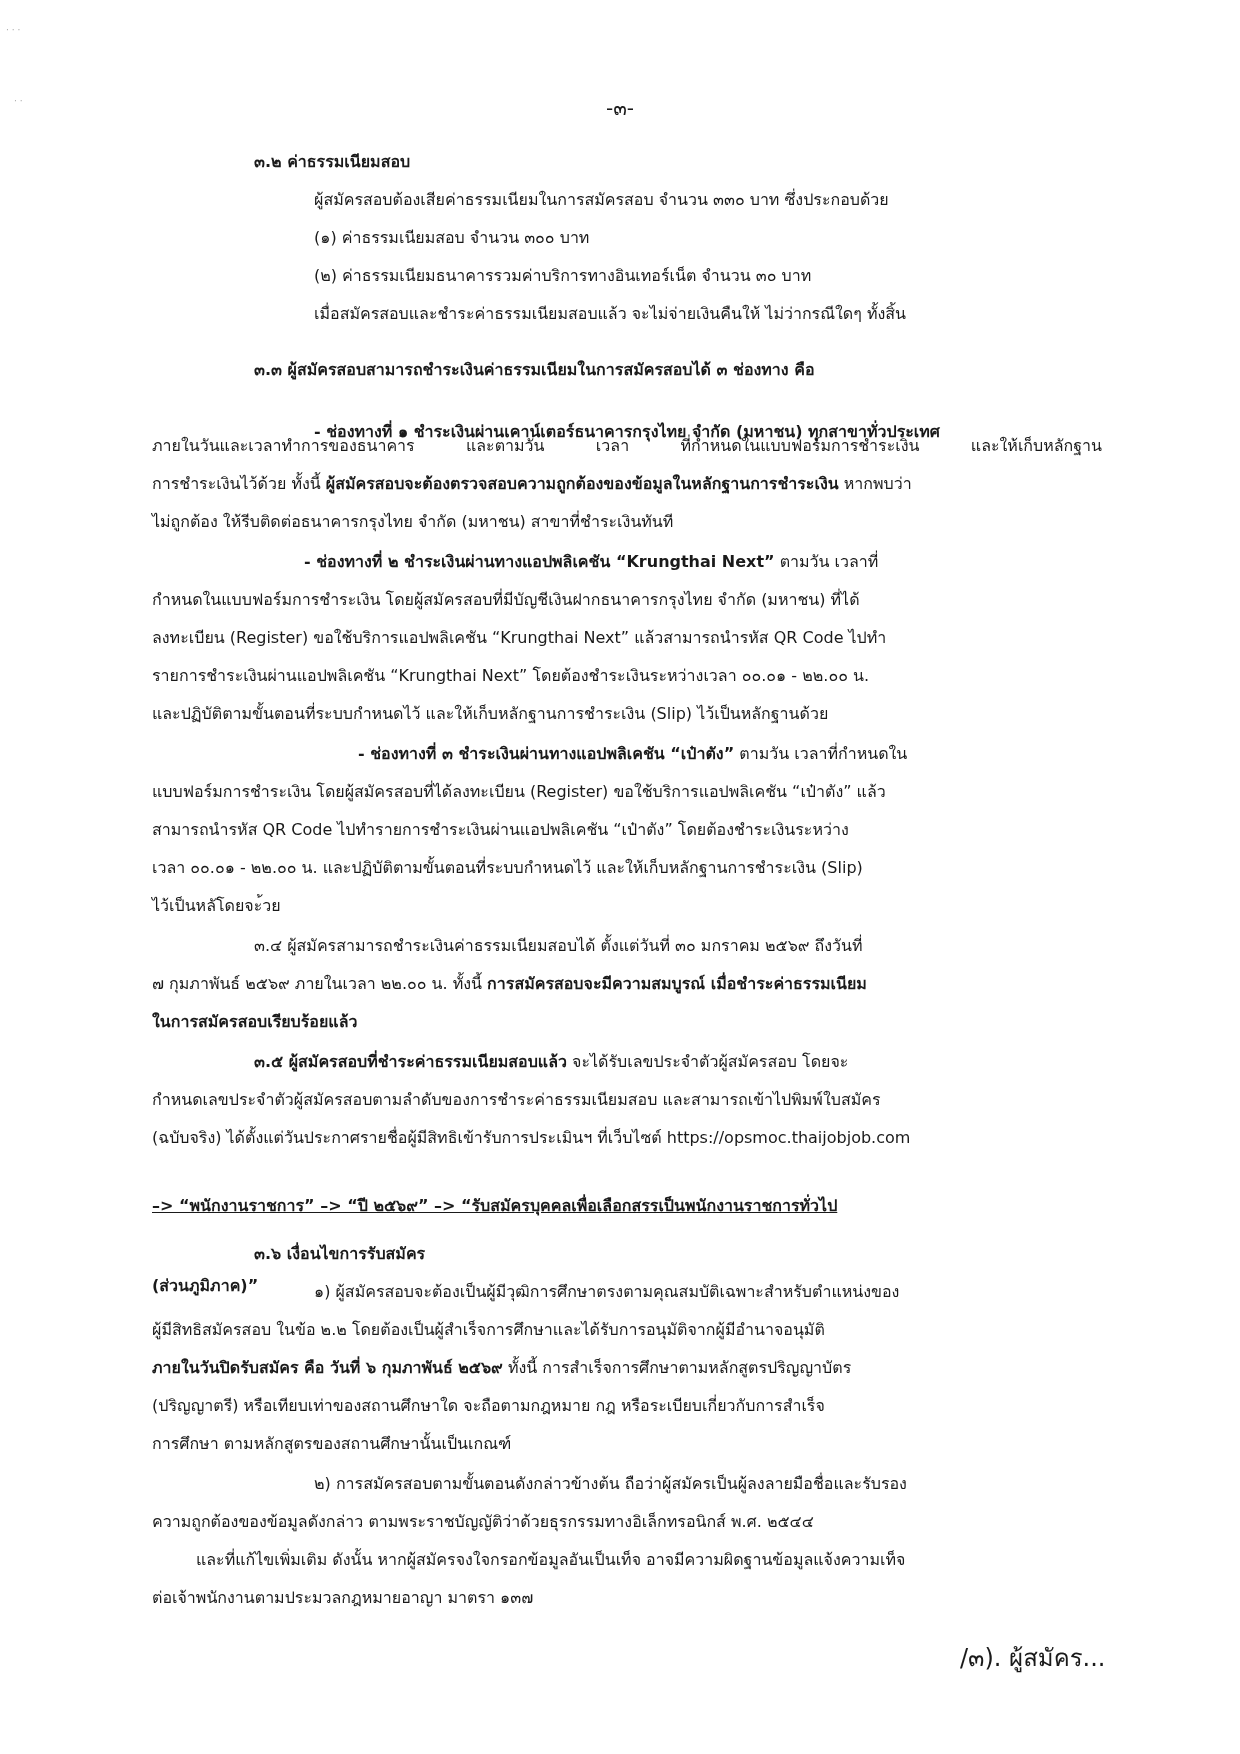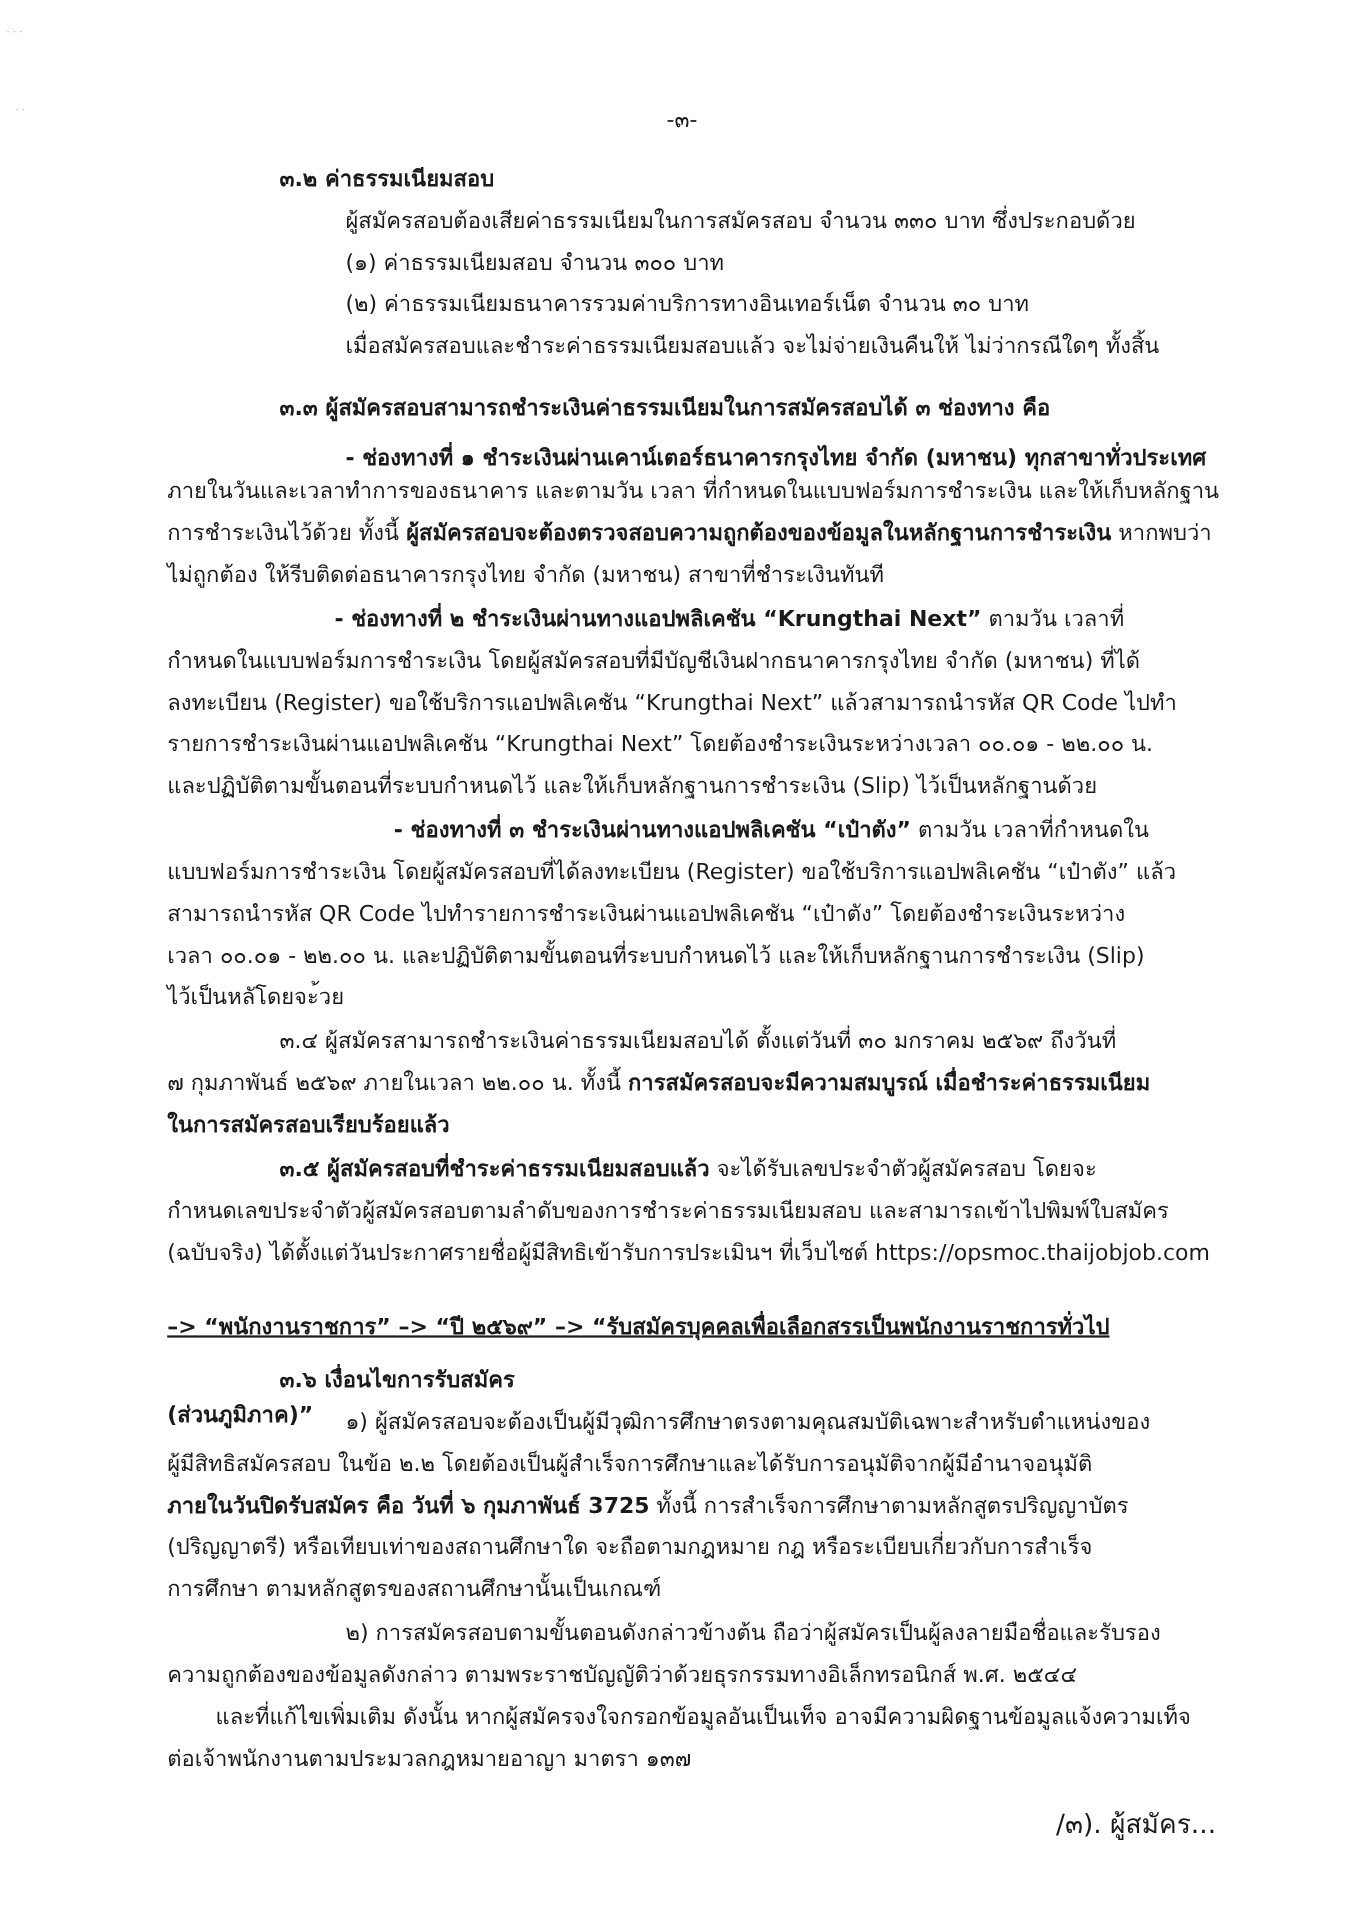--- a/index.html
+++ b/index.html
@@ -9,21 +9,21 @@
       color: #1a1a1a;
     }
     .page-num {
       position: absolute; top: 92px; left: 0; width: 1240px; text-align: center;
       font-size: 20px;
     }
     .scan-specks { position: absolute; left: 6px; top: 24px; font-size: 9px; color: #aaa; line-height: 12px; }
     .scan-specks2 { position: absolute; left: 14px; top: 96px; font-size: 9px; color: #aaa; }
     .line {
       position: absolute; left: 0; white-space: nowrap;
-      font-size: 20px; line-height: 28px;
+      font-size: 16px; line-height: 28px;
     }
     .b { font-weight: bold; }
     .just { width: 950px; text-align: justify; text-align-last: justify; }
     .footer-ref {
       position: absolute; left: 960px; top: 1638px; font-size: 24px;
     }
   </style>
 </head>
 <body>
 
@@ -32,21 +32,21 @@
 
 <div class="page-num">-๓-</div>
 
 <div class="line b" style="left:254px; top:148px;">๓.๒ ค่าธรรมเนียมสอบ</div>
 <div class="line" style="left:314px; top:186px;">ผู้สมัครสอบต้องเสียค่าธรรมเนียมในการสมัครสอบ จำนวน ๓๓๐ บาท ซึ่งประกอบด้วย</div>
 <div class="line" style="left:314px; top:224px;">(๑) ค่าธรรมเนียมสอบ จำนวน ๓๐๐ บาท</div>
 <div class="line" style="left:314px; top:262px;">(๒) ค่าธรรมเนียมธนาคารรวมค่าบริการทางอินเทอร์เน็ต จำนวน ๓๐ บาท</div>
 <div class="line" style="left:314px; top:300px;">เมื่อสมัครสอบและชำระค่าธรรมเนียมสอบแล้ว จะไม่จ่ายเงินคืนให้ ไม่ว่ากรณีใดๆ ทั้งสิ้น</div>
 
 <div class="line b" style="left:254px; top:356px;">๓.๓ ผู้สมัครสอบสามารถชำระเงินค่าธรรมเนียมในการสมัครสอบได้ ๓ ช่องทาง คือ</div>
-<div class="line b" style="left:314px; top:402px;text-align:right;">- ช่องทางที่ ๑ ชำระเงินผ่านเคาน์เตอร์ธนาคารกรุงไทย จำกัด (มหาชน) ทุกสาขาทั่วประเทศ</div>
+<div class="line b" style="left:314px; top:418px;text-align:right;">- ช่องทางที่ ๑ ชำระเงินผ่านเคาน์เตอร์ธนาคารกรุงไทย จำกัด (มหาชน) ทุกสาขาทั่วประเทศ</div>
 <div class="line just" style="left:152px; top:432px;">ภายในวันและเวลาทำการของธนาคาร และตามวัน เวลา ที่กำหนดในแบบฟอร์มการชำระเงิน และให้เก็บหลักฐาน</div>
 <div class="line" style="left:152px; top:470px;"><span>การชำระเงินไว้ด้วย ทั้งนี้ </span><span class="b">ผู้สมัครสอบจะต้องตรวจสอบความถูกต้องของข้อมูลในหลักฐานการชำระเงิน</span><span> หากพบว่า</span></div>
 <div class="line" style="left:152px; top:508px;">ไม่ถูกต้อง  ให้รีบติดต่อธนาคารกรุงไทย จำกัด (มหาชน) สาขาที่ชำระเงินทันที</div>
 
 <div class="line" style="left:304px; top:548px;"><span class="b">- ช่องทางที่ ๒ ชำระเงินผ่านทางแอปพลิเคชัน “Krungthai Next”</span><span> ตามวัน เวลาที่</span></div>
 <div class="line" style="left:152px; top:586px;">กำหนดในแบบฟอร์มการชำระเงิน  โดยผู้สมัครสอบที่มีบัญชีเงินฝากธนาคารกรุงไทย จำกัด (มหาชน) ที่ได้</div>
 <div class="line" style="left:152px; top:624px;">ลงทะเบียน (Register) ขอใช้บริการแอปพลิเคชัน “Krungthai Next” แล้วสามารถนำรหัส QR Code ไปทำ</div>
 <div class="line" style="left:152px; top:662px;">รายการชำระเงินผ่านแอปพลิเคชัน “Krungthai Next” โดยต้องชำระเงินระหว่างเวลา ๐๐.๐๑ - ๒๒.๐๐ น.</div>
 <div class="line" style="left:152px; top:700px;">และปฏิบัติตามขั้นตอนที่ระบบกำหนดไว้ และให้เก็บหลักฐานการชำระเงิน (Slip) ไว้เป็นหลักฐานด้วย</div>
 
@@ -62,21 +62,21 @@
 
 <div class="line" style="left:254px; top:1048px;"><span class="b">๓.๕ ผู้สมัครสอบที่ชำระค่าธรรมเนียมสอบแล้ว</span><span>  จะได้รับเลขประจำตัวผู้สมัครสอบ โดยจะ</span></div>
 <div class="line" style="left:152px; top:1086px;">กำหนดเลขประจำตัวผู้สมัครสอบตามลำดับของการชำระค่าธรรมเนียมสอบ และสามารถเข้าไปพิมพ์ใบสมัคร</div>
 <div class="line" style="left:152px; top:1124px;">(ฉบับจริง) ได้ตั้งแต่วันประกาศรายชื่อผู้มีสิทธิเข้ารับการประเมินฯ ที่เว็บไซต์ https://opsmoc.thaijobjob.com</div>
 <div class="line b" style="left:152px; top:1192px;text-decoration:underline;">–&gt; “พนักงานราชการ” –&gt; “ปี ๒๕๖๙” –&gt; “รับสมัครบุคคลเพื่อเลือกสรรเป็นพนักงานราชการทั่วไป</div>
 <div class="line b" style="left:152px; top:1272px;">(ส่วนภูมิภาค)”</div>
 
 <div class="line b" style="left:254px; top:1240px;">๓.๖ เงื่อนไขการรับสมัคร</div>
 <div class="line" style="left:314px; top:1278px;">๑) ผู้สมัครสอบจะต้องเป็นผู้มีวุฒิการศึกษาตรงตามคุณสมบัติเฉพาะสำหรับตำแหน่งของ</div>
 <div class="line" style="left:152px; top:1316px;">ผู้มีสิทธิสมัครสอบ ในข้อ ๒.๒ โดยต้องเป็นผู้สำเร็จการศึกษาและได้รับการอนุมัติจากผู้มีอำนาจอนุมัติ</div>
-<div class="line" style="left:152px; top:1354px;"><span class="b">ภายในวันปิดรับสมัคร คือ วันที่ ๖ กุมภาพันธ์ 3725</span><span> ทั้งนี้ การสำเร็จการศึกษาตามหลักสูตรปริญญาบัตร</span></div>
+<div class="line" style="left:152px; top:1354px;"><span class="b">ภายในวันปิดรับสมัคร คือ วันที่ ๖ กุมภาพันธ์ ๒๕๖๙</span><span> ทั้งนี้ การสำเร็จการศึกษาตามหลักสูตรปริญญาบัตร</span></div>
 <div class="line" style="left:152px; top:1392px;">(ปริญญาตรี) หรือเทียบเท่าของสถานศึกษาใด จะถือตามกฎหมาย กฎ หรือระเบียบเกี่ยวกับการสำเร็จ</div>
 <div class="line" style="left:152px; top:1430px;">การศึกษา ตามหลักสูตรของสถานศึกษานั้นเป็นเกณฑ์</div>
 
 <div class="line" style="left:314px; top:1470px;">๒) การสมัครสอบตามขั้นตอนดังกล่าวข้างต้น ถือว่าผู้สมัครเป็นผู้ลงลายมือชื่อและรับรอง</div>
 <div class="line" style="left:152px; top:1508px;">ความถูกต้องของข้อมูลดังกล่าว ตามพระราชบัญญัติว่าด้วยธุรกรรมทางอิเล็กทรอนิกส์ พ.ศ. ๒๕๔๔</div>
 <div class="line" style="left:152px; top:1546px;margin-left:44px;">และที่แก้ไขเพิ่มเติม ดังนั้น หากผู้สมัครจงใจกรอกข้อมูลอันเป็นเท็จ อาจมีความผิดฐานข้อมูลแจ้งความเท็จ</div>
 <div class="line" style="left:152px; top:1584px;">ต่อเจ้าพนักงานตามประมวลกฎหมายอาญา มาตรา ๑๓๗</div>
 
 <div class="footer-ref">/๓). ผู้สมัคร...</div>
 

